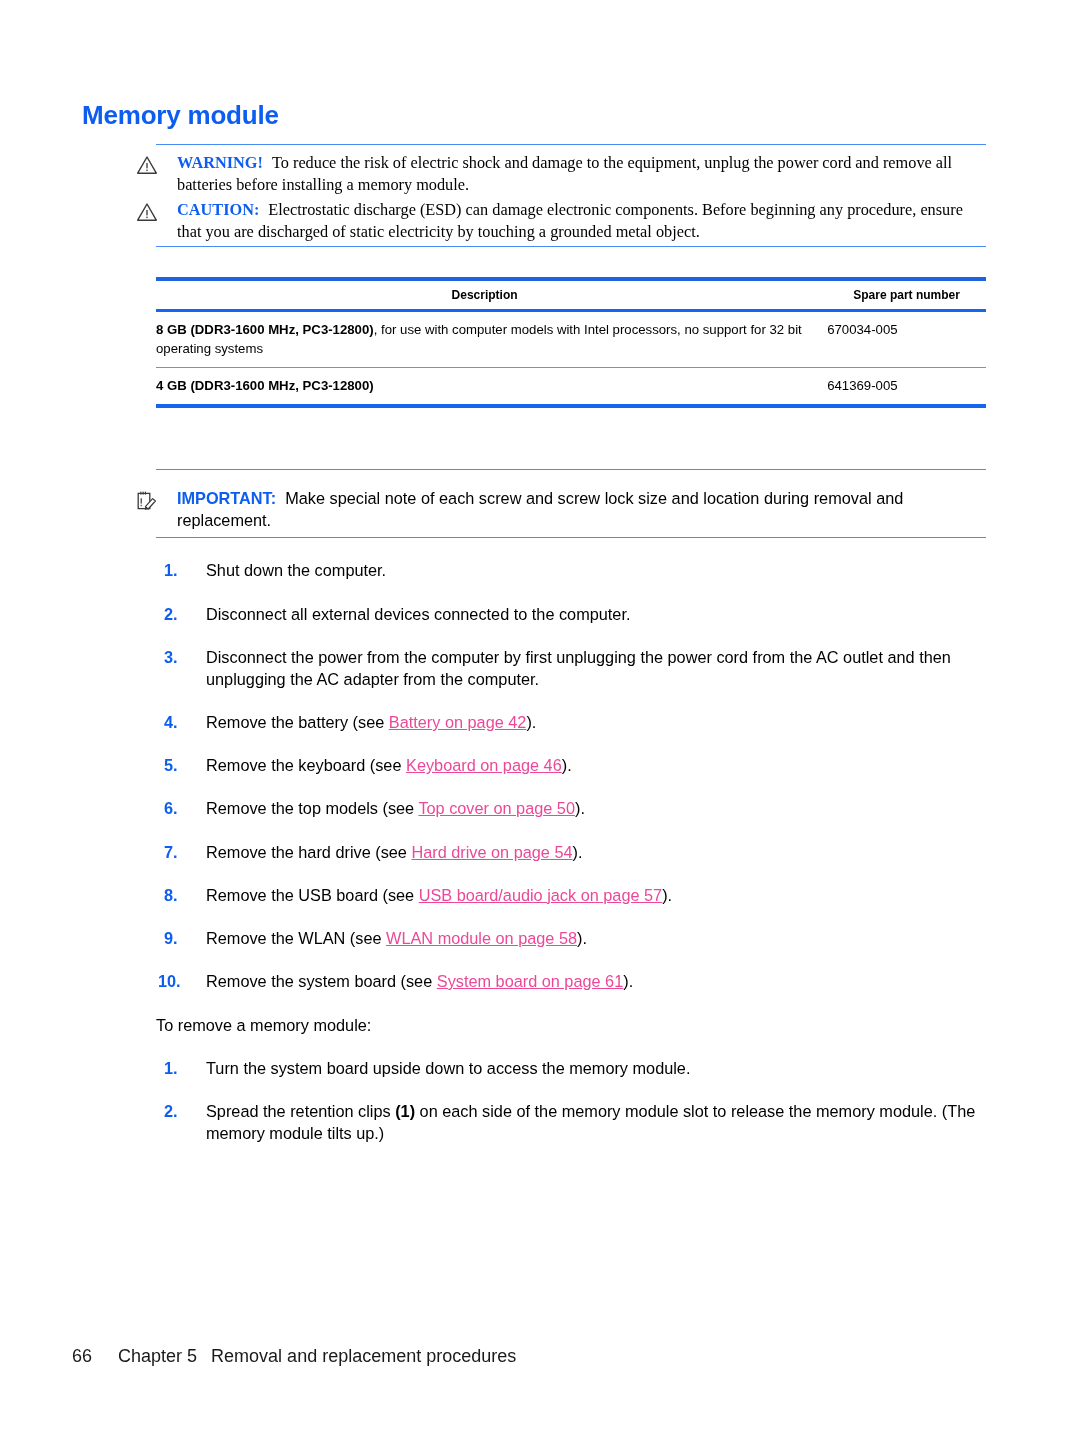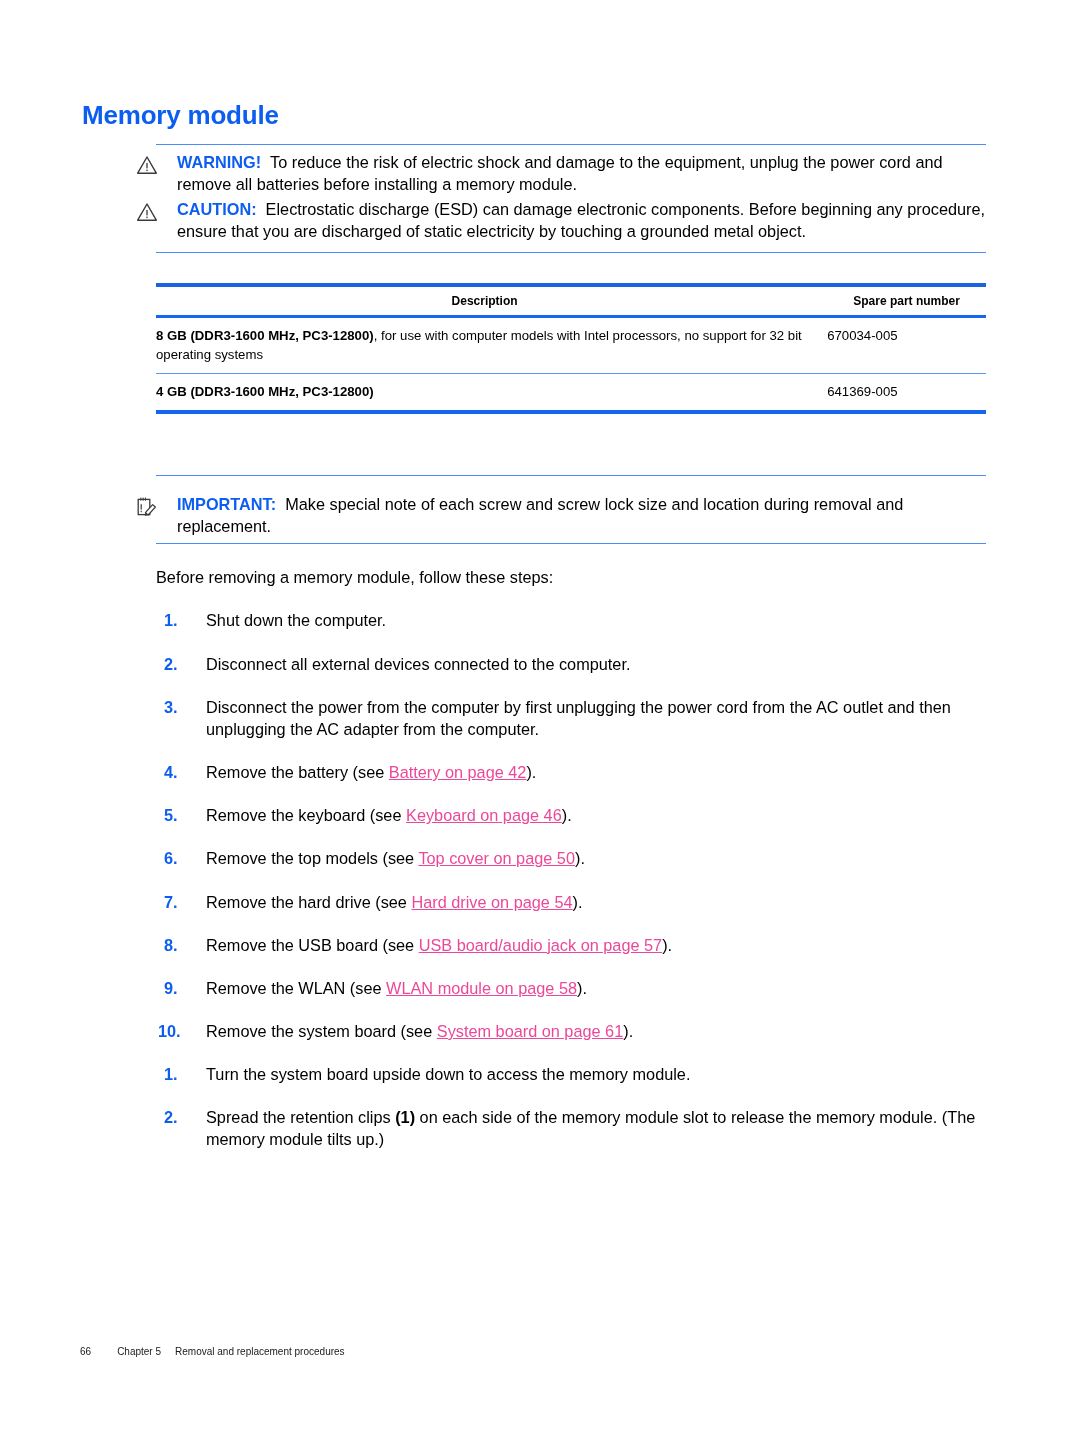--- a/index.html
+++ b/index.html
@@ -39,21 +39,22 @@
     position: absolute;
     left: 156px;
     top: 144px;
     width: 830px;
   }
 
   
   .admon-group {
     border-top: 1.5px solid #4a8cf7;
     border-bottom: 1.5px solid #4a8cf7;
-    padding: 7px 0 10px 0;
+    padding: 7px 0 4px 0;
+    font-family: Liberation Serif, serif;
   }
   .admon {
     position: relative;
     padding-left: 21px;
     font-size: 16.3px;
     line-height: 1.32;
     margin: 0 0 4px 0;
   }
   .admon:last-child { margin-bottom: 0; }
   .admon .icon {
@@ -142,23 +143,23 @@
   ol.steps li .num.wide { left: 2px; }
   a.xref {
     color: #ec4899;
     text-decoration: underline;
   }
   .bold { font-weight: bold; }
 
   
   .footer {
     position: absolute;
-    left: 80px;
+    left: 72px;
     top: 1346px;
-    font-size: 10px;
+    font-size: 18px;
     color: #1a1a1a;
     white-space: pre;
   }
   .footer .gap1 { display: inline-block; width: 26px; }
   .footer .gap2 { display: inline-block; width: 14px; }
 </style>
 </head>
 <body>
 
 <div class="page">
@@ -225,21 +226,20 @@
             <rect x="4.6" y="8.2" width="1.2" height="5.4" fill="#3a3a3a"></rect>
             <rect x="4.6" y="14.8" width="1.2" height="1.4" fill="#3a3a3a"></rect>
             <path d="M9.4 16.6 L16.6 8.6 L19.4 11 L12.2 19 Z" fill="#ffffff" stroke="#3a3a3a" stroke-width="1.2" stroke-linejoin="round"></path>
             <path d="M9.4 16.6 L12.2 19 L8.8 19.9 Z" fill="#3a3a3a"></path>
           </svg>
         </span>
         <span class="kw">IMPORTANT:</span><span class="kw-gap"></span><span>Make special note of each screw and screw lock size and location during removal and replacement.</span>
       </div>
     </div>
 
-    <p class="para">Before removing a memory module, follow these steps:</p>
 
     <ol class="steps">
       <li>
         <span class="num">1.</span><span>Shut down the computer.</span>
       </li>
       <li>
         <span class="num">2.</span><span>Disconnect all external devices connected to the computer.</span>
       </li>
       <li>
         <span class="num">3.</span><span>Disconnect the power from the computer by first unplugging the power cord from the AC outlet and then unplugging the AC adapter from the computer.</span>
@@ -260,20 +260,21 @@
         <span class="num">8.</span><span>Remove the USB board (see </span><a class="xref" href="#">USB board/audio jack on page 57</a><span>).</span>
       </li>
       <li>
         <span class="num">9.</span><span>Remove the WLAN (see </span><a class="xref" href="#">WLAN module on page 58</a><span>).</span>
       </li>
       <li>
         <span class="num wide">10.</span><span>Remove the system board (see </span><a class="xref" href="#">System board on page 61</a><span>).</span>
       </li>
     </ol>
 
+    <p class="para">To remove a memory module:</p>
 
     <ol class="steps">
       <li>
         <span class="num">1.</span><span>Turn the system board upside down to access the memory module.</span>
       </li>
       <li>
         <span class="num">2.</span><span>Spread the retention clips </span><span class="bold">(1)</span><span> on each side of the memory module slot to release the memory module. (The memory module tilts up.)</span>
       </li>
     </ol>
 

